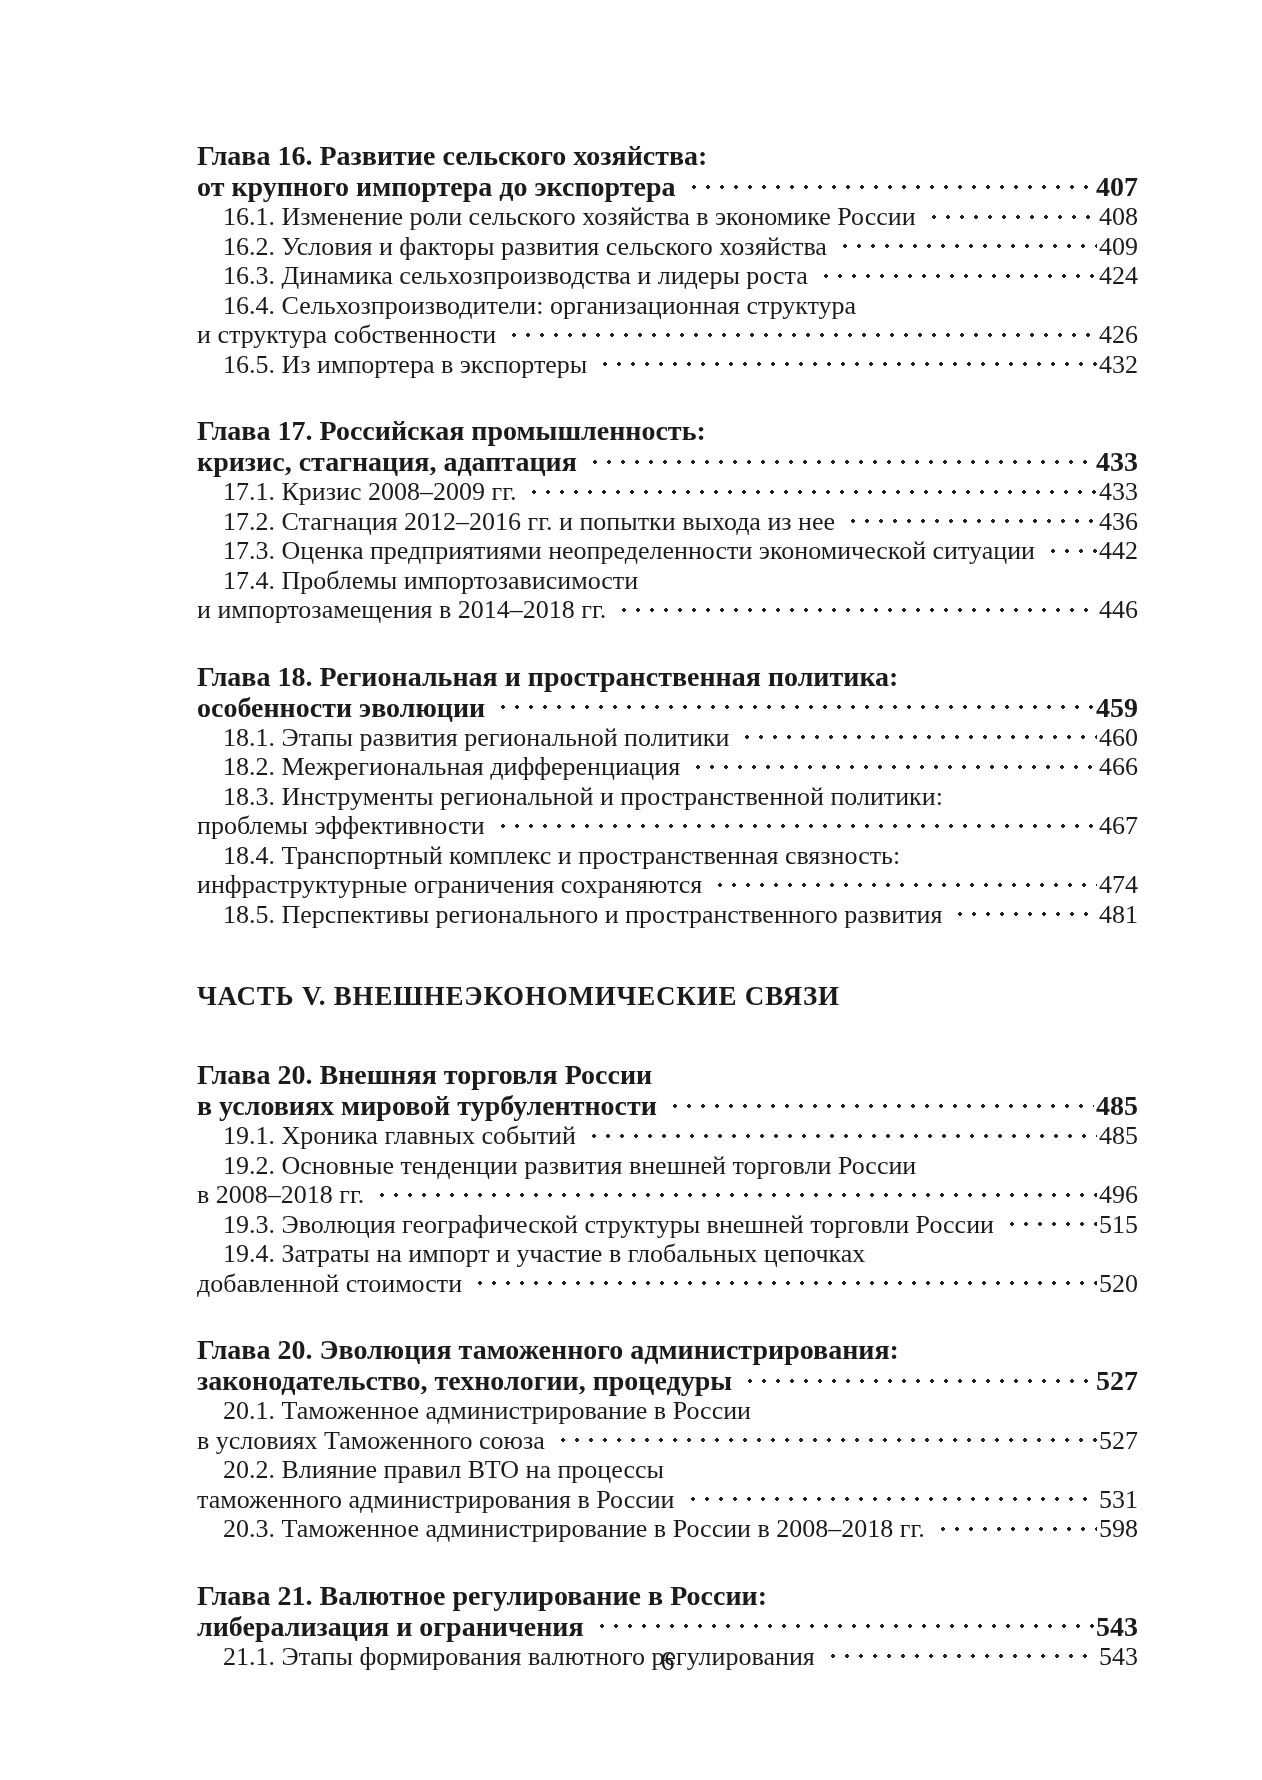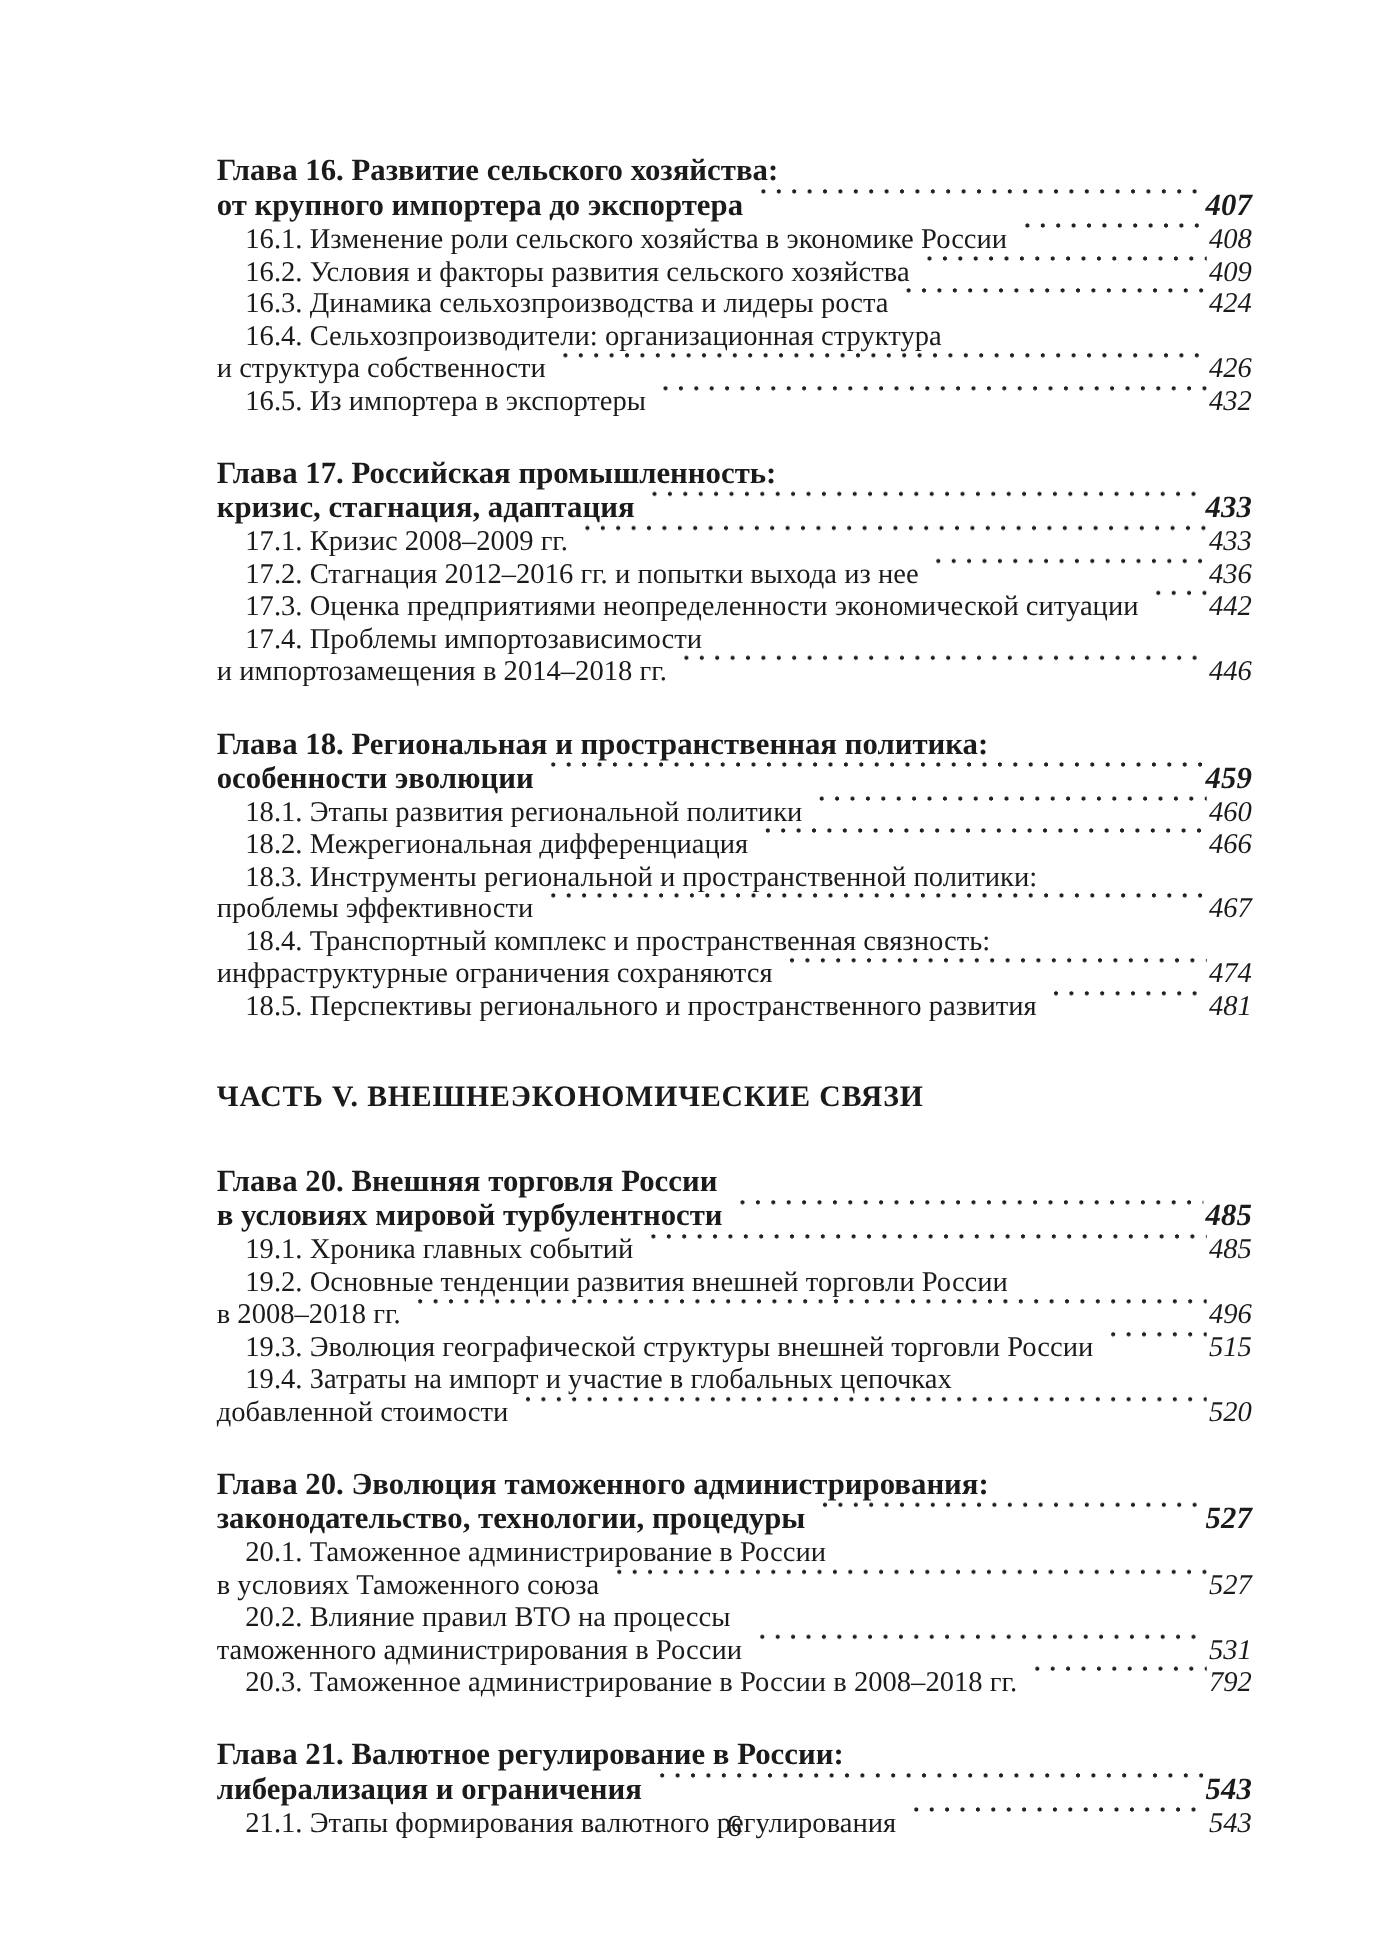--- a/index.html
+++ b/index.html
@@ -18,21 +18,21 @@
     overflow: hidden;
   }
   .toc {
     position: absolute;
     left: 197px;
     top: 140px;
     width: 941px;
   }
   .row {
     display: flex;
-    align-items: flex-start;
+    align-items: center;
     font-size: 26px;
     line-height: 29.5px;
   }
   .row .toc-text {
     white-space: nowrap;
   }
   .row.item {
     padding-left: 26px;
   }
   .row.item-cont {
@@ -63,21 +63,20 @@
     height: 6px;
     margin-left: 7px;
     background-image: radial-gradient(circle, #1f1f1f 1.6px, transparent 2.1px);
     background-size: 14px 6px;
     background-repeat: repeat-x;
     background-position: 4px 100%;
   }
   .pagenum {
     margin-left: 2px;
     white-space: nowrap;
-    font-style: italic;
   }
   .folio {
     position: absolute;
     left: 197px;
     top: 1645px;
     width: 941px;
     text-align: center;
     font-size: 28px;
   }
 </style>
@@ -302,21 +301,21 @@
 
   <div class="row item-cont">
     <span class="toc-text">таможенного администрирования в России</span>
     <span class="leader"></span>
     <span class="pagenum">531</span>
   </div>
 
   <div class="row item">
     <span class="toc-text">20.3. Таможенное администрирование в России в 2008–2018 гг.</span>
     <span class="leader"></span>
-    <span class="pagenum">792</span>
+    <span class="pagenum">598</span>
   </div>
 
   <div class="row chapter first">
     <span class="toc-text">Глава 21. Валютное регулирование в России:</span>
 
   </div>
 
   <div class="row chapter">
     <span class="toc-text">либерализация и ограничения</span>
     <span class="leader"></span>

